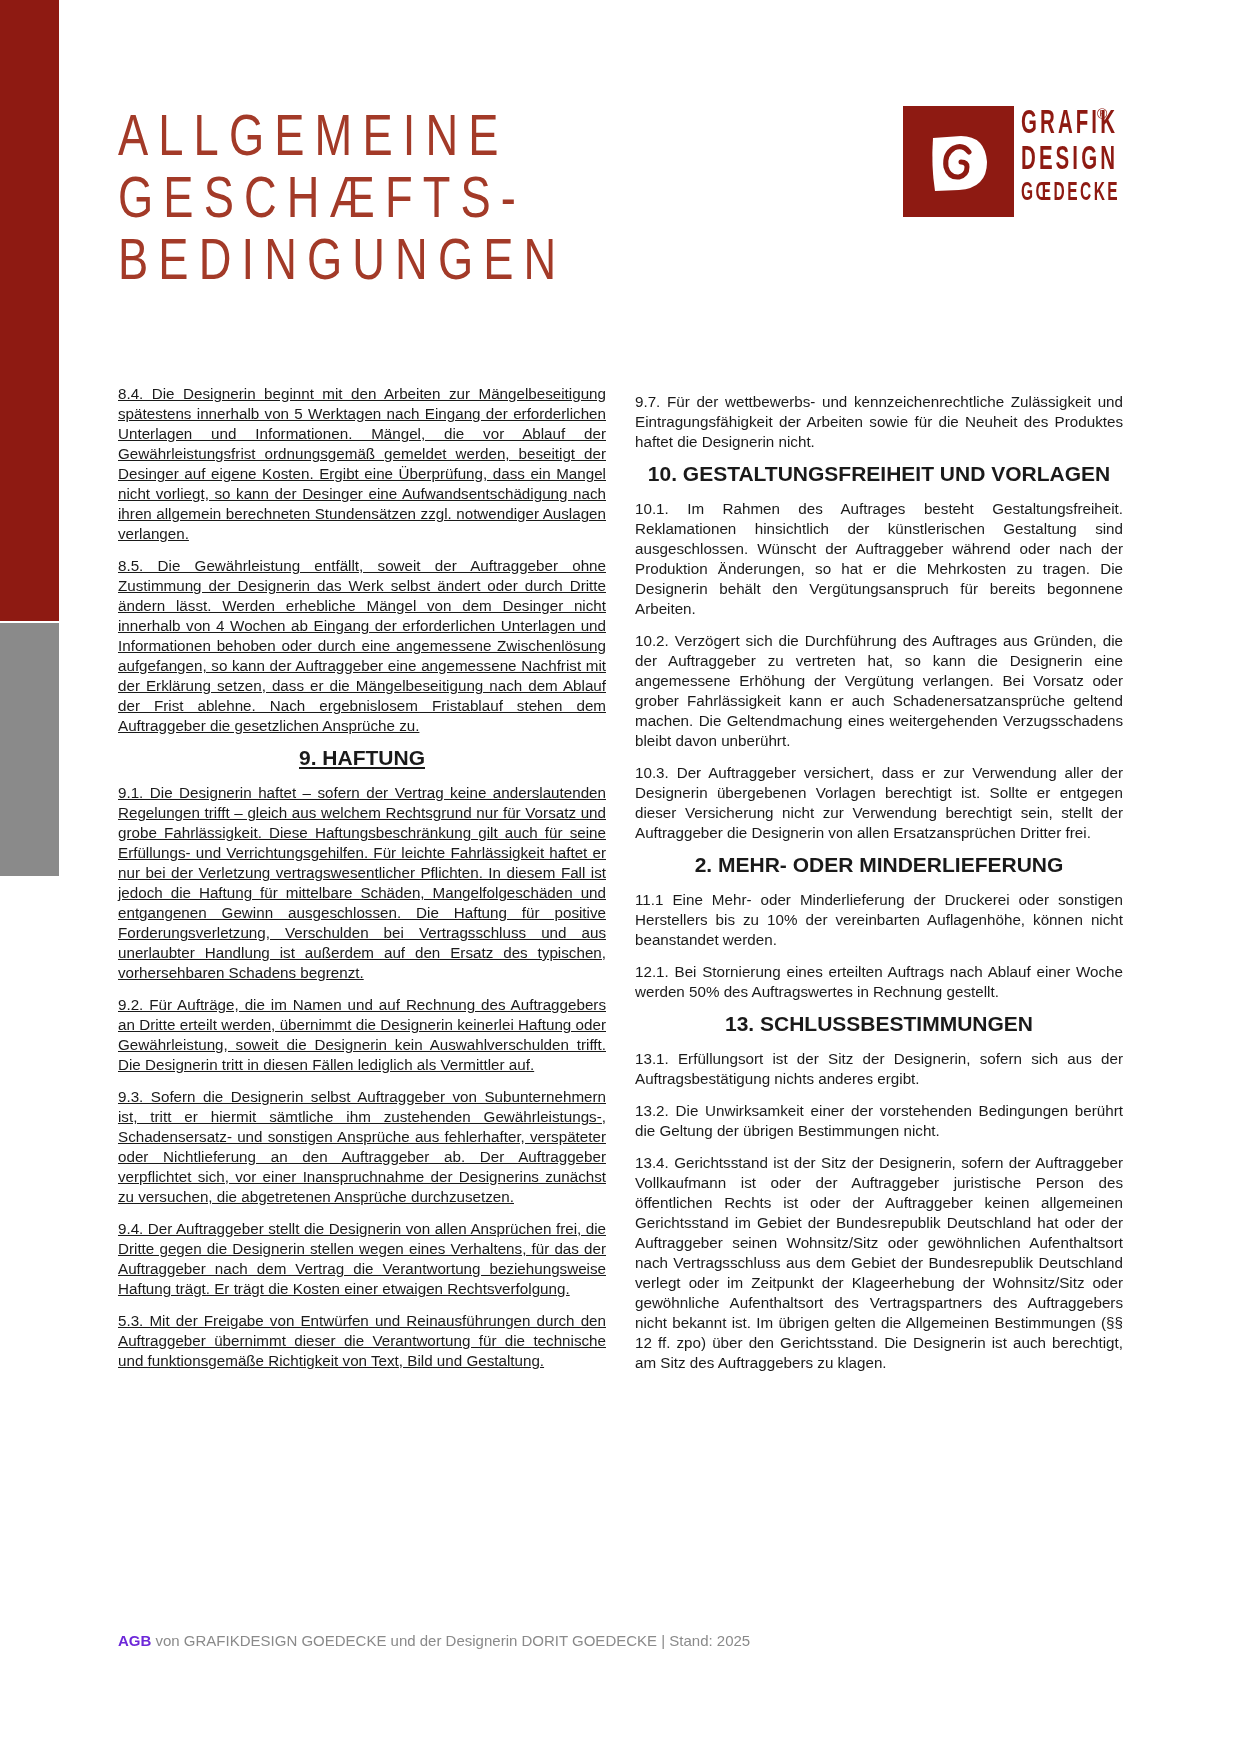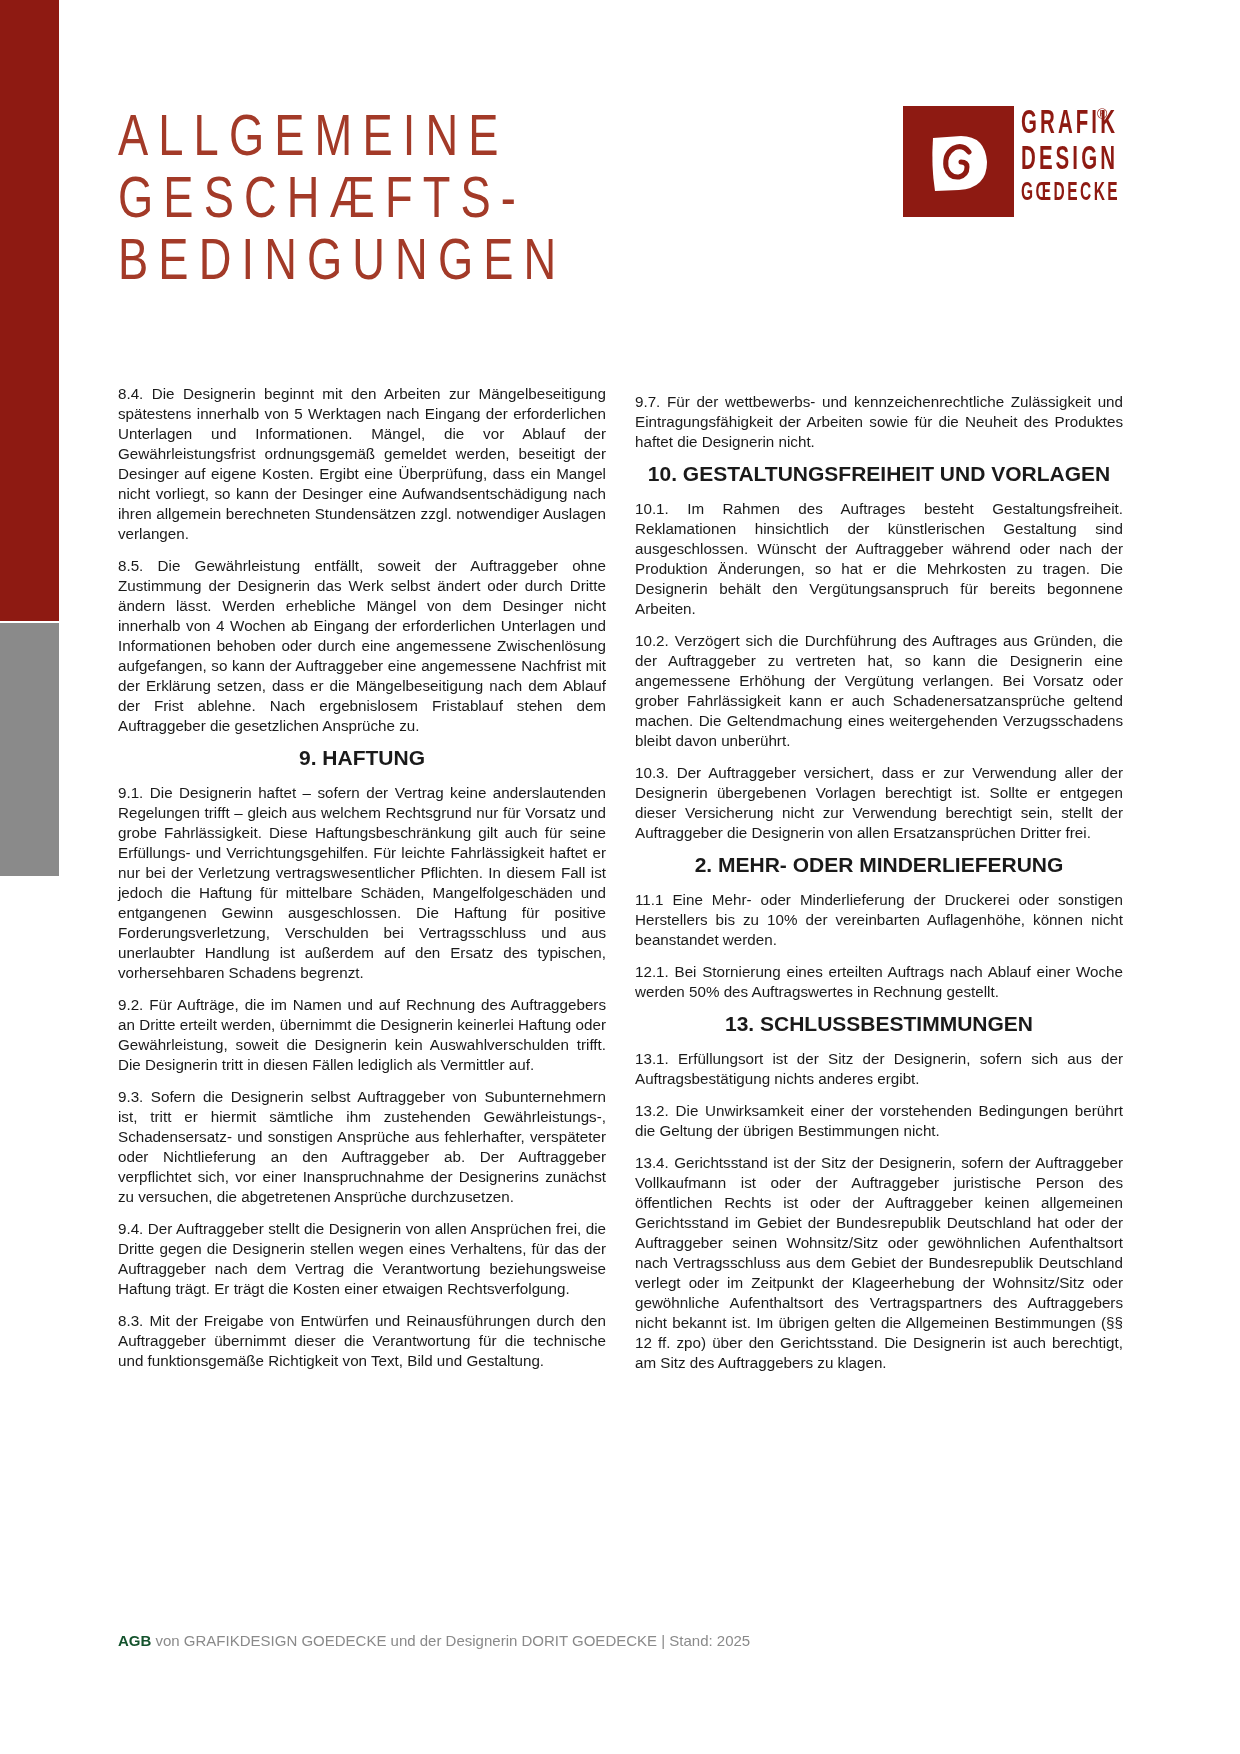--- a/index.html
+++ b/index.html
@@ -19,27 +19,27 @@
   .logo-box svg { position:absolute; left:0; top:0; }
   .logo-text { position:absolute; left:118px; top:-2px; color:#8e1a12;
                font-family:"Liberation Sans", sans-serif; font-weight:bold;
                font-size:33px; line-height:36px; letter-spacing:5px;
                transform:scaleX(0.62); transform-origin:left top; white-space:nowrap; }
   .logo-text .l3 { font-size:25px; line-height:30px; letter-spacing:4px; }
   .reg { position:absolute; left:194px; top:0px; font-size:14px; color:#8e1a12; }
 
   .col { position:absolute; top:384px; width:488px;
          font-size:15.2px; line-height:20px; text-align:justify; hyphens:manual; }
-  .col-left { left:118px; }
+  .col-left { left:118px;text-decoration:underline; }
   .col-right { left:635px; width:488px; top:392px; }
   .col p { margin:0 0 12px 0; }
   .col h2 { margin:10px 0 15px 0; font-size:21px; font-weight:bold; text-align:center; line-height:20px; }
 
   .footer { position:absolute; left:118px; top:1632px; font-size:15px; color:#8a8a8a; white-space:nowrap; }
-  .footer b { color:#14532d; }
+  .footer b { color:#6d28d9; }
 </style>
 </head>
 <body>
 
 <div class="bar-red"></div>
 <div class="bar-grey"></div>
 
 <h1 class="title">
   <span>ALLGEMEINE</span>
   <span>GESCHÆFTS-</span>
@@ -62,21 +62,21 @@
 </div>
 
 <div class="col col-left">
   <p>8.4. Die Designerin beginnt mit den Arbeiten zur Mängelbeseitigung spätestens innerhalb von 5 Werktagen nach Eingang der erforderlichen Unterlagen und Informationen. Mängel, die vor Ablauf der Gewährleistungsfrist ordnungsgemäß gemeldet werden, beseitigt der Desinger auf eigene Kosten. Ergibt eine Überprüfung, dass ein Mangel nicht vorliegt, so kann der Desinger eine Aufwandsentschädigung nach ihren allgemein berechneten Stundensätzen zzgl. notwendiger Auslagen verlangen.</p>
   <p>8.5. Die Gewährleistung entfällt, soweit der Auftraggeber ohne Zustimmung der Designerin das Werk selbst ändert oder durch Dritte ändern lässt. Werden erhebliche Mängel von dem Desinger nicht innerhalb von 4 Wochen ab Eingang der erforderlichen Unterlagen und Informationen behoben oder durch eine angemessene Zwischenlösung aufgefangen, so kann der Auftraggeber eine angemessene Nachfrist mit der Erklärung setzen, dass er die Mängelbeseitigung nach dem Ablauf der Frist ablehne. Nach ergebnislosem Fristablauf stehen dem Auftraggeber die gesetzlichen Ansprüche zu.</p>
   <h2>9. HAFTUNG</h2>
   <p>9.1. Die Designerin haftet – sofern der Vertrag keine anderslautenden Regelungen trifft – gleich aus welchem Rechtsgrund nur für Vorsatz und grobe Fahrlässigkeit. Diese Haftungsbeschränkung gilt auch für seine Erfüllungs- und Verrichtungsgehilfen. Für leichte Fahrlässigkeit haftet er nur bei der Verletzung vertragswesentlicher Pflichten. In diesem Fall ist jedoch die Haftung für mittelbare Schäden, Mangelfolgeschäden und entgangenen Gewinn ausgeschlossen. Die Haftung für positive Forderungsverletzung, Verschulden bei Vertragsschluss und aus unerlaubter Handlung ist außerdem auf den Ersatz des typischen, vorhersehbaren Schadens begrenzt.</p>
   <p>9.2. Für Aufträge, die im Namen und auf Rechnung des Auftraggebers an Dritte erteilt werden, übernimmt die Designerin keinerlei Haftung oder Gewährleistung, soweit die Designerin kein Auswahlverschulden trifft. Die Designerin tritt in diesen Fällen lediglich als Vermittler auf.</p>
   <p>9.3. Sofern die Designerin selbst Auftraggeber von Subunternehmern ist, tritt er hiermit sämtliche ihm zustehenden Gewährleistungs-, Schadensersatz- und sonstigen Ansprüche aus fehlerhafter, verspäteter oder Nichtlieferung an den Auftraggeber ab. Der Auftraggeber verpflichtet sich, vor einer Inanspruchnahme der Designerins zunächst zu versuchen, die abgetretenen Ansprüche durchzusetzen.</p>
   <p>9.4. Der Auftraggeber stellt die Designerin von allen Ansprüchen frei, die Dritte gegen die Designerin stellen wegen eines Verhaltens, für das der Auftraggeber nach dem Vertrag die Verantwortung beziehungsweise Haftung trägt. Er trägt die Kosten einer etwaigen Rechtsverfolgung.</p>
-  <p>8.3. Mit der Freigabe von Entwürfen und Reinausführungen durch den Auftraggeber übernimmt dieser die Verantwortung für die technische und funktionsgemäße Richtigkeit von Text, Bild und Gestaltung.</p>
+  <p>5.3. Mit der Freigabe von Entwürfen und Reinausführungen durch den Auftraggeber übernimmt dieser die Verantwortung für die technische und funktionsgemäße Richtigkeit von Text, Bild und Gestaltung.</p>
 </div>
 
 <div class="col col-right">
   <p>9.7. Für der wettbewerbs- und kennzeichenrechtliche Zulässigkeit und Eintragungsfähigkeit der Arbeiten sowie für die Neuheit des Produktes haftet die Designerin nicht.</p>
   <h2>10. GESTALTUNGSFREIHEIT UND VORLAGEN</h2>
   <p>10.1. Im Rahmen des Auftrages besteht Gestaltungsfreiheit. Reklamationen hinsichtlich der künstlerischen Gestaltung sind ausgeschlossen. Wünscht der Auftraggeber während oder nach der Produktion Änderungen, so hat er die Mehrkosten zu tragen. Die Designerin behält den Vergütungsanspruch für bereits begonnene Arbeiten.</p>
   <p>10.2. Verzögert sich die Durchführung des Auftrages aus Gründen, die der Auftraggeber zu vertreten hat, so kann die Designerin eine angemessene Erhöhung der Vergütung verlangen. Bei Vorsatz oder grober Fahrlässigkeit kann er auch Schadenersatzansprüche geltend machen. Die Geltendmachung eines weitergehenden Verzugsschadens bleibt davon unberührt.</p>
   <p>10.3. Der Auftraggeber versichert, dass er zur Verwendung aller der Designerin übergebenen Vorlagen berechtigt ist. Sollte er entgegen dieser Versicherung nicht zur Verwendung berechtigt sein, stellt der Auftraggeber die Designerin von allen Ersatzansprüchen Dritter frei.</p>
   <h2>2. MEHR- ODER MINDERLIEFERUNG</h2>
   <p>11.1 Eine Mehr- oder Minderlieferung der Druckerei oder sonstigen Herstellers bis zu 10% der vereinbarten Auflagenhöhe, können nicht beanstandet werden.</p>

